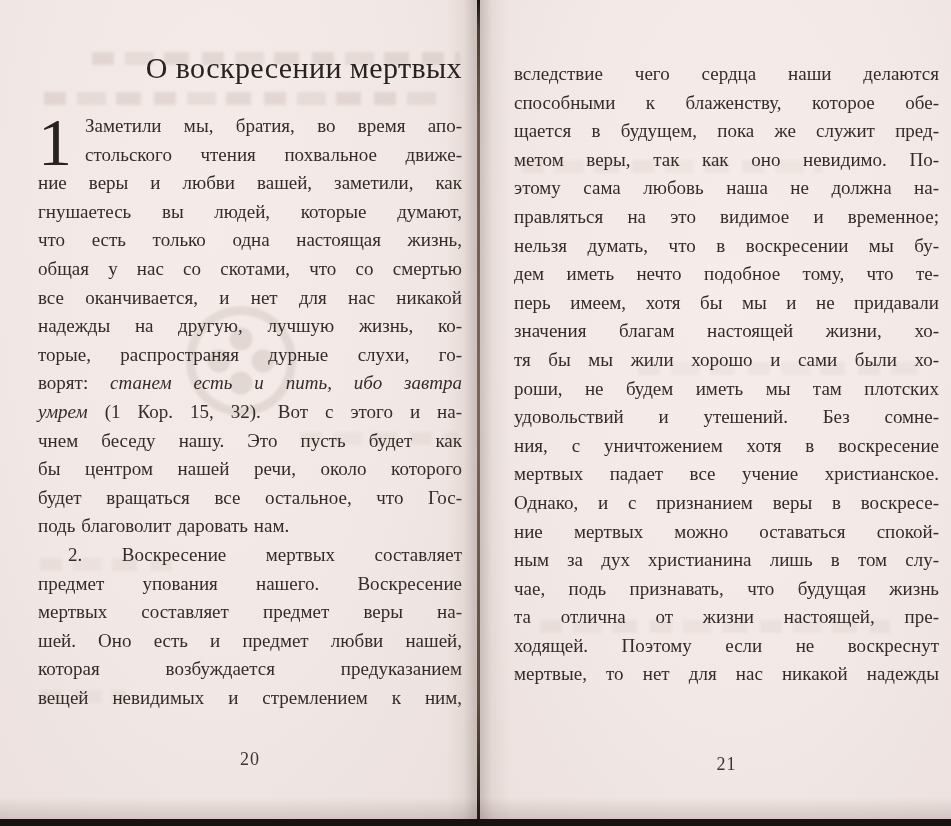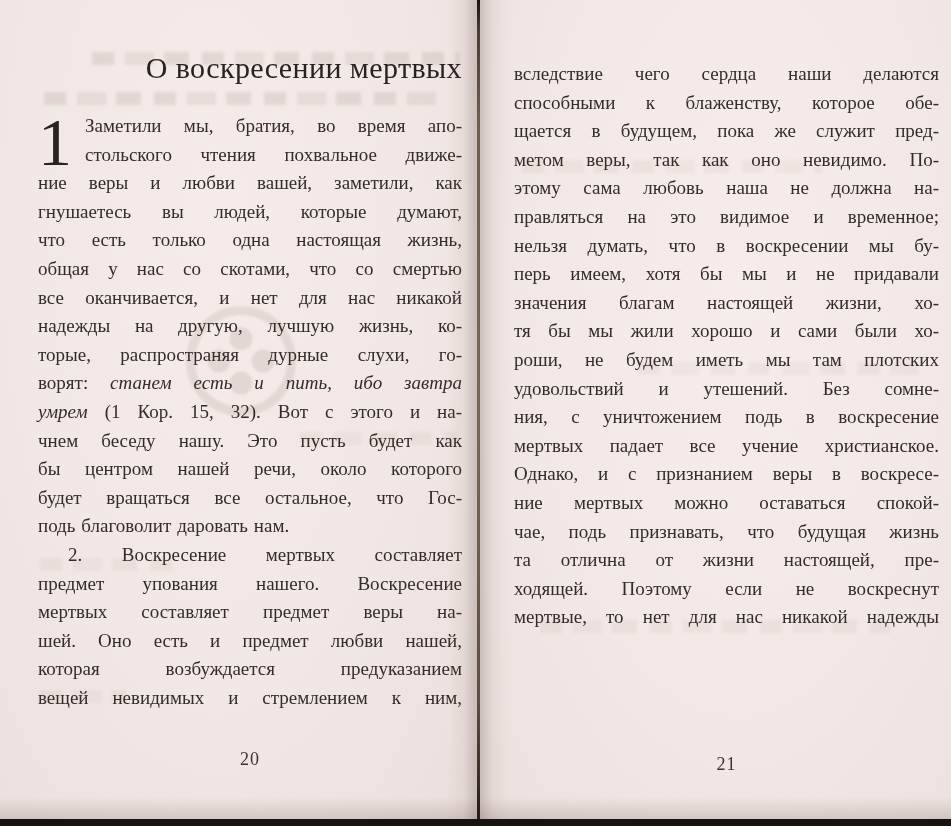--- a/index.html
+++ b/index.html
@@ -154,29 +154,31 @@
 
   <div class="column-right">
     <div class="text-block tb-right">
         <div class="line"><span>вследствие чего сердца наши делаются</span></div>
         <div class="line"><span>способными к блаженству, которое обе-</span></div>
         <div class="line"><span>щается в будущем, пока же служит пред-</span></div>
         <div class="line"><span>метом веры, так как оно невидимо. По-</span></div>
         <div class="line"><span>этому сама любовь наша не должна на-</span></div>
         <div class="line"><span>правляться на это видимое и временное;</span></div>
         <div class="line"><span>нельзя думать, что в воскресении мы бу-</span></div>
+        <div class="line"><span>дем иметь нечто подобное тому, что те-</span></div>
         <div class="line"><span>перь имеем, хотя бы мы и не придавали</span></div>
         <div class="line"><span>значения благам настоящей жизни, хо-</span></div>
         <div class="line"><span>тя бы мы жили хорошо и сами были хо-</span></div>
         <div class="line"><span>роши, не будем иметь мы там плотских</span></div>
         <div class="line"><span>удовольствий и утешений. Без сомне-</span></div>
-        <div class="line"><span>ния, с уничтожением подь в воскресение</span></div>
+        <div class="line"><span>ния, с уничтожением хотя в воскресение</span></div>
         <div class="line"><span>мертвых падает все учение христианское.</span></div>
         <div class="line"><span>Однако, и с признанием веры в воскресе-</span></div>
         <div class="line"><span>ние мертвых можно оставаться спокой-</span></div>
+        <div class="line"><span>ным за дух христианина лишь в том слу-</span></div>
         <div class="line"><span>чае, подь признавать, что будущая жизнь</span></div>
         <div class="line"><span>та отлична от жизни настоящей, пре-</span></div>
         <div class="line"><span>ходящей. Поэтому если не воскреснут</span></div>
         <div class="line"><span>мертвые, то нет для нас никакой надежды</span></div>
       </div>
     <div class="page-number">21</div>
   </div>
 
   <div class="gutter-shadow"></div>
   <div class="gutter-line"></div>

